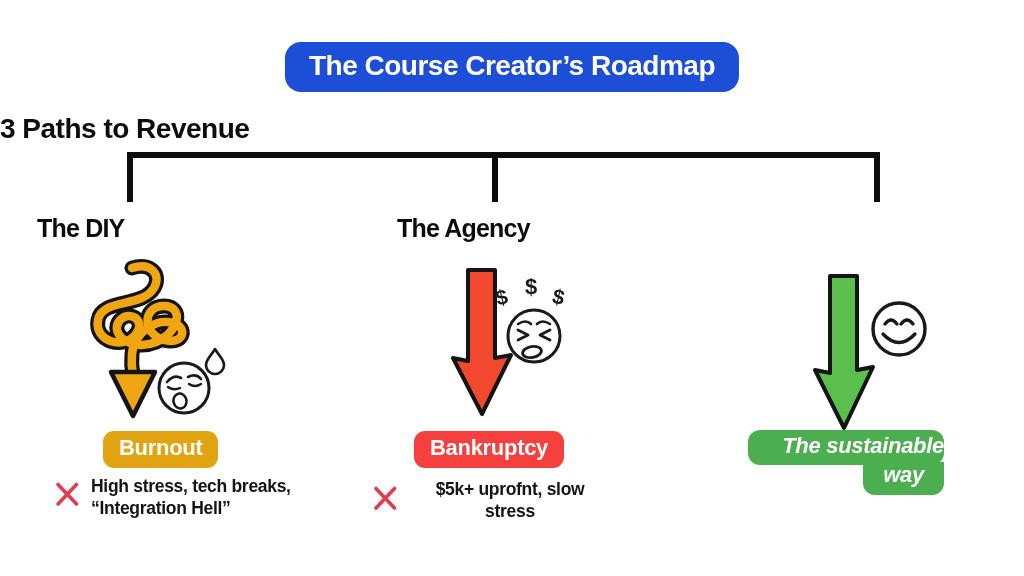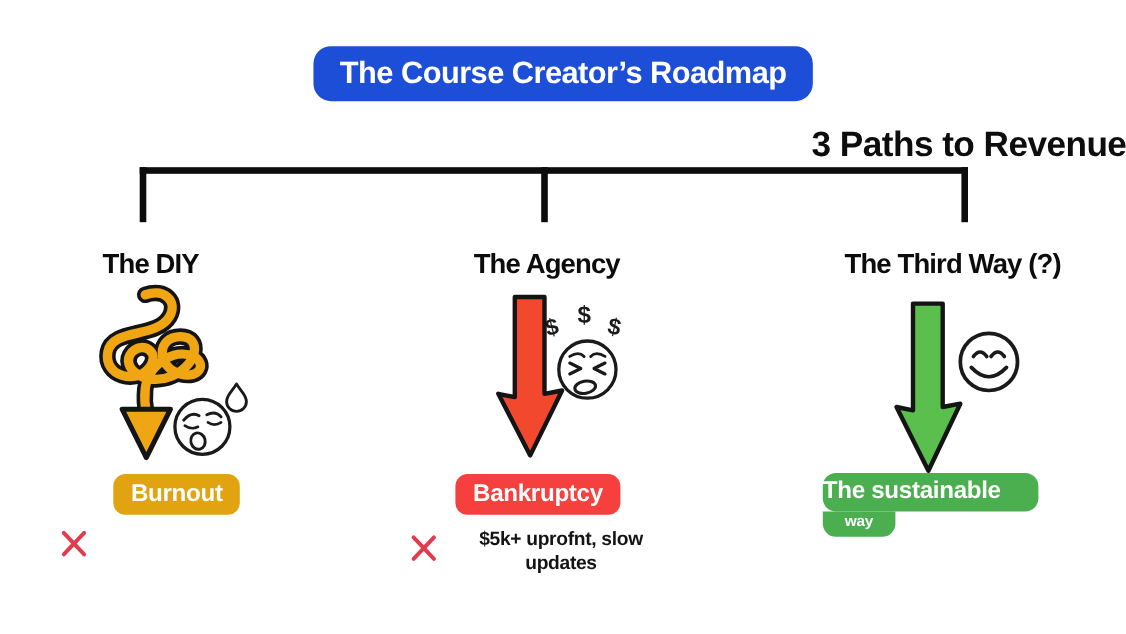--- a/index.html
+++ b/index.html
@@ -25,36 +25,36 @@
     letter-spacing: -0.5px;
     padding: 8px 24px 10px;
     border-radius: 16px;
     white-space: nowrap;
   }
   .subtitle {
     position: absolute;
     top: 113px;
     left: 0;
     width: 100%;
-    text-align: right;
-    font-weight: 700;
-    font-size: 32px;
+    text-align: left;
+    font-weight: 700;
+    font-size: 28px;
     letter-spacing: -0.5px;
     color: #0d0d0d;
   }
   .bar { position: absolute; background: #0c0c0c; }
   .bar-h { left: 127px; top: 152px; width: 753px; height: 6px; }
   .bar-v { width: 6px; top: 152px; height: 50px; }
   .bar-v.left   { left: 127px; }
   .bar-v.center { left: 492px; }
   .bar-v.right  { left: 874px; }
   .col-heading {
     position: absolute;
-    top: 226px;
-    text-align: center;
+    top: 214px;
+    text-align: left;
     font-weight: 700;
     font-size: 25px;
     letter-spacing: -0.8px;
     color: #0c0c0c;
     white-space: nowrap;
   }
   .heading-diy    { left: 37px;  width: 200px; }
   .heading-agency { left: 397px; width: 200px; }
   .heading-third  { left: 736px; width: 260px; }
   .art { position: absolute; }
@@ -70,39 +70,40 @@
     white-space: nowrap;
     z-index: 1;
   }
   .pill-burnout    { left: 103px; background: #e1a30f; }
   .pill-bankruptcy { left: 414px; background: #f5403d; }
   .pill-sustain {
     position: absolute;
     left: 748px;
     top: 430px;
     width: 196px;
-    text-align: left;
+    text-align: right;
     z-index: 1;
+    font-style: italic;
   }
   .pill-sustain .line1 {
     display: block;
     background: #4bae4f;
     color: #fff;
     font-weight: 700;
     font-size: 22px;
     letter-spacing: -0.3px;
     border-radius: 12px;
     padding: 3px 0 6px;
   }
   .pill-sustain .line2 {
     display: inline-block;
     background: #4bae4f;
     color: #fff;
     font-weight: 700;
-    font-size: 14px;
+    font-size: 22px;
     letter-spacing: -0.3px;
     border-radius: 0 0 12px 12px;
     padding: 0 20px 7px;
     margin-top: -3px;
   }
   .note-text {
     position: absolute;
     font-weight: 700;
     font-size: 17.5px;
     line-height: 1.24;
@@ -121,21 +122,20 @@
   <div class="title-pill">The Course Creator’s Roadmap</div>
   <div class="subtitle">3 Paths to Revenue</div>
 
   <div class="bar bar-h"></div>
   <div class="bar bar-v left"></div>
   <div class="bar bar-v center"></div>
   <div class="bar bar-v right"></div>
 
   <div class="col-heading heading-diy">The DIY</div>
   <div class="col-heading heading-agency">The Agency</div>
-  <div class="col-heading heading-third">The Third Way (?)</div>
 
   <svg class="art" style="left:72px; top:258px;" width="135" height="165" viewBox="0 0 135 165">
     <path d="M60 10 C 78 4, 90 16, 82 30 C 70 50, 30 40, 26 62 C 22 84, 52 92, 64 76 C 74 62, 58 52, 48 62 C 36 76, 60 94, 84 84 C 108 74, 112 48, 92 48 C 70 48, 70 76, 92 82 C 110 87, 116 72, 104 66 C 86 58, 62 74, 60 96 C 59 106, 60 112, 61 117" fill="none" stroke="#141414" stroke-width="15" stroke-linecap="round" stroke-linejoin="round"></path>
     <path d="M60 10 C 78 4, 90 16, 82 30 C 70 50, 30 40, 26 62 C 22 84, 52 92, 64 76 C 74 62, 58 52, 48 62 C 36 76, 60 94, 84 84 C 108 74, 112 48, 92 48 C 70 48, 70 76, 92 82 C 110 87, 116 72, 104 66 C 86 58, 62 74, 60 96 C 59 106, 60 112, 61 117" fill="none" stroke-width="8.5" stroke-linecap="round" stroke-linejoin="round" stroke="#f0a513"></path>
     <polygon points="39,114 83,114 61,158" stroke="#141414" stroke-width="4.5" stroke-linejoin="round" fill="#f0a513"></polygon>
   </svg>
 
   <svg class="art" style="left:152px; top:346px;" width="76" height="76" viewBox="0 0 76 76">
     <circle cx="32" cy="42" r="25" fill="#ffffff" stroke="#1a1a1a" stroke-width="3"></circle>
     <path d="M15 36 q 7 -8 14 -4" fill="none" stroke="#1a1a1a" stroke-width="2.6" stroke-linecap="round"></path>
@@ -144,20 +144,24 @@
     <path d="M37 38 q 6 4 12 0" fill="none" stroke="#1a1a1a" stroke-width="2.4" stroke-linecap="round"></path>
     <ellipse cx="28" cy="55" rx="6.5" ry="7.5" transform="rotate(-14 28 55)" fill="#ffffff" stroke="#1a1a1a" stroke-width="2.6"></ellipse>
     <path d="M63 3 c 4 7, 9 10, 9 16 a 9 9 0 1 1 -18 0 c 0 -6, 5 -9, 9 -16 z" fill="#ffffff" stroke="#1a1a1a" stroke-width="2.6" stroke-linejoin="round"></path>
   </svg>
 
   <div class="pill pill-burnout">Burnout</div>
   <svg class="art" style="left:54px; top:481px;" width="26" height="26" viewBox="0 0 26 26">
     <path d="M4 3.5 L22.5 23" fill="none" stroke-width="3.6" stroke-linecap="round" stroke="#e23b4e"></path>
     <path d="M22.5 3.5 L4 23" fill="none" stroke-width="3.6" stroke-linecap="round" stroke="#e23b4e"></path>
   </svg>
+  <div class="note-text note-diy">
+    <div>High stress, tech breaks,</div>
+    <div>“Integration Hell”</div>
+  </div>
 
   <svg class="art" style="left:445px; top:266px;" width="72" height="152" viewBox="0 0 72 152">
     <polygon points="23,4 50,4 50,92 66,89 37,148 8,92 23,95" stroke="#141414" stroke-width="4" stroke-linejoin="round" fill="#f2492e"></polygon>
   </svg>
 
   <svg class="art" style="left:492px; top:274px;" width="84" height="100" viewBox="0 0 84 100">
     <text x="4" y="30" font-size="21" font-weight="bold" fill="#1a1a1a" transform="rotate(-14 12 24)">$</text>
     <text x="33" y="20" font-size="22" font-weight="bold" fill="#1a1a1a">$</text>
     <text x="60" y="30" font-size="21" font-weight="bold" fill="#1a1a1a" transform="rotate(12 66 26)">$</text>
     <circle cx="42" cy="62" r="26" fill="#ffffff" stroke="#1a1a1a" stroke-width="3"></circle>
@@ -168,21 +172,21 @@
     <ellipse cx="40" cy="78" rx="9.5" ry="5.5" transform="rotate(-10 40 78)" fill="#ffffff" stroke="#1a1a1a" stroke-width="2.8"></ellipse>
   </svg>
 
   <div class="pill pill-bankruptcy">Bankruptcy</div>
   <svg class="art" style="left:372px; top:485px;" width="26" height="26" viewBox="0 0 26 26">
     <path d="M4 3.5 L22.5 23" fill="none" stroke-width="3.6" stroke-linecap="round" stroke="#e23b4e"></path>
     <path d="M22.5 3.5 L4 23" fill="none" stroke-width="3.6" stroke-linecap="round" stroke="#e23b4e"></path>
   </svg>
   <div class="note-text note-agency">
     <div>$5k+ uprofnt, slow</div>
-    <div>updates</div>
+    <div>stress</div>
   </div>
 
   <svg class="art z2" style="left:807px; top:272px;" width="72" height="160" viewBox="0 0 72 160">
     <polygon points="23,4 50,4 50,98 66,95 37,156 8,98 23,101" stroke="#141414" stroke-width="4" stroke-linejoin="round" fill="#5abf4d"></polygon>
   </svg>
 
   <svg class="art" style="left:868px; top:298px;" width="62" height="62" viewBox="0 0 62 62">
     <circle cx="31" cy="31" r="26" fill="#ffffff" stroke="#1a1a1a" stroke-width="3.4"></circle>
     <path d="M17 26 q 6 -8 12 0" fill="none" stroke="#1a1a1a" stroke-width="3.4" stroke-linecap="round"></path>
     <path d="M33 26 q 6 -8 12 0" fill="none" stroke="#1a1a1a" stroke-width="3.4" stroke-linecap="round"></path>

